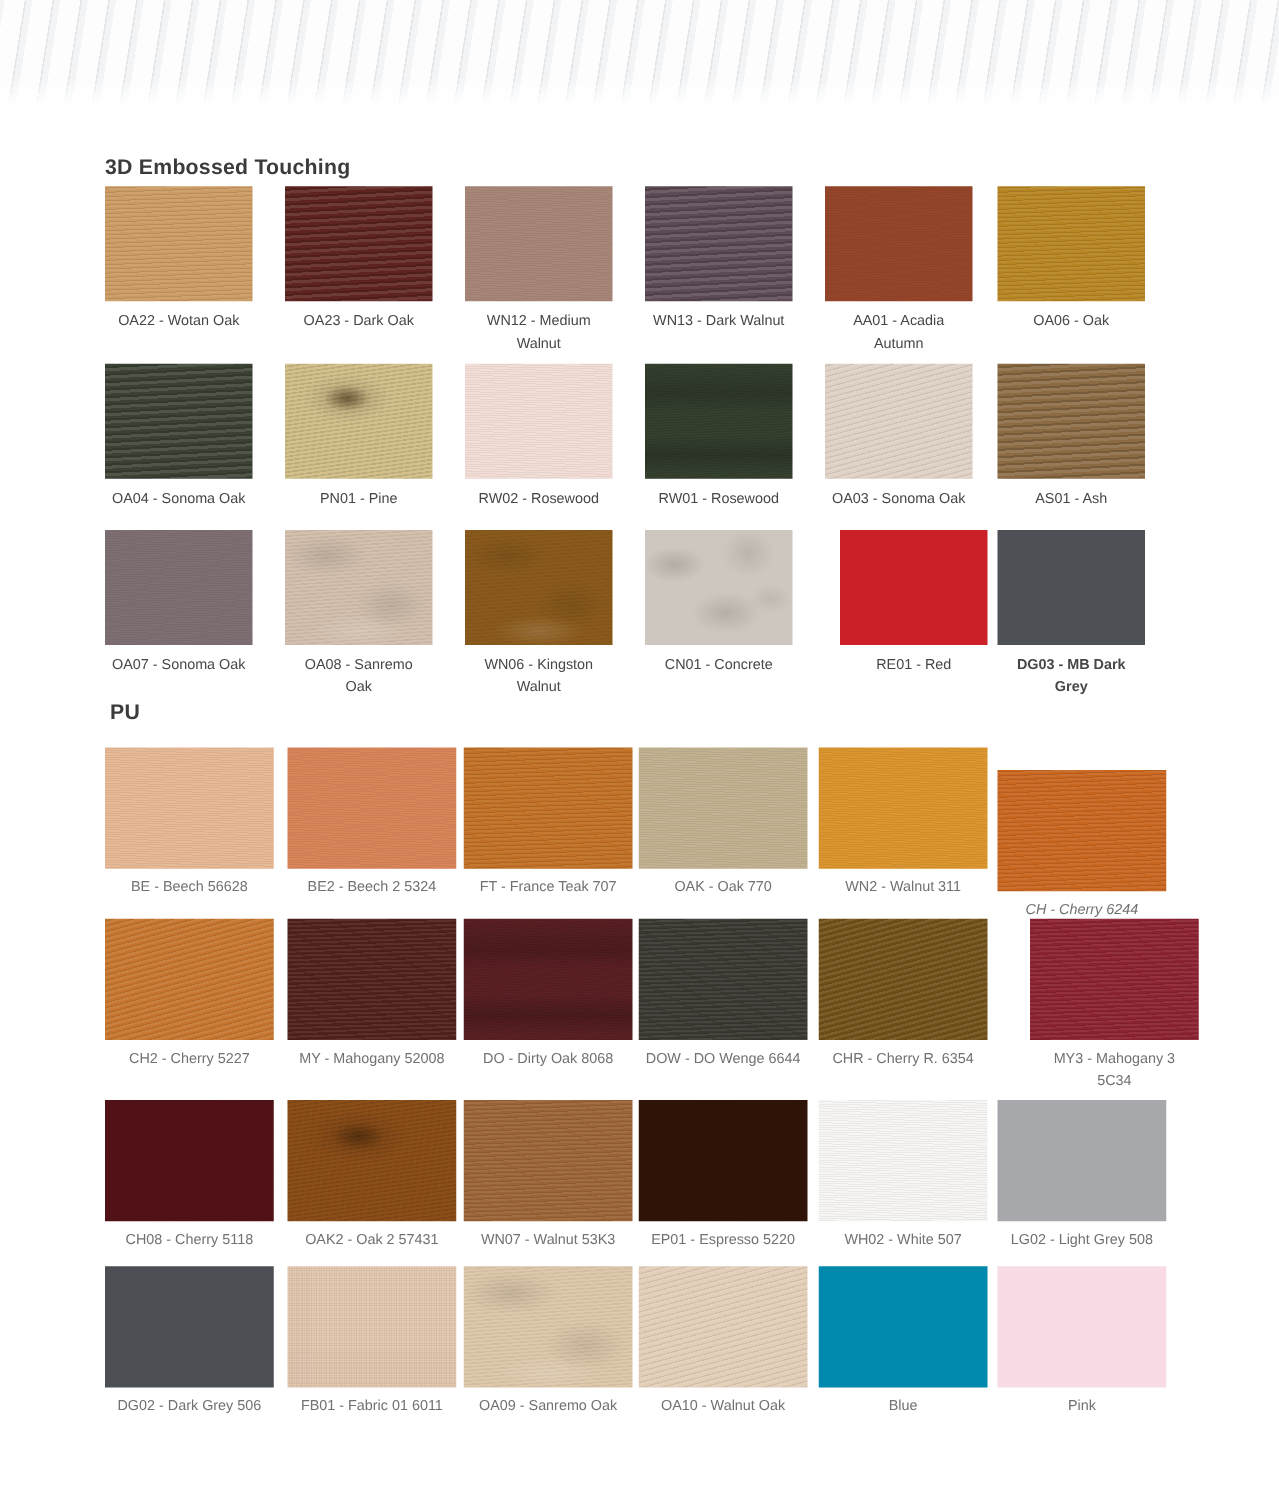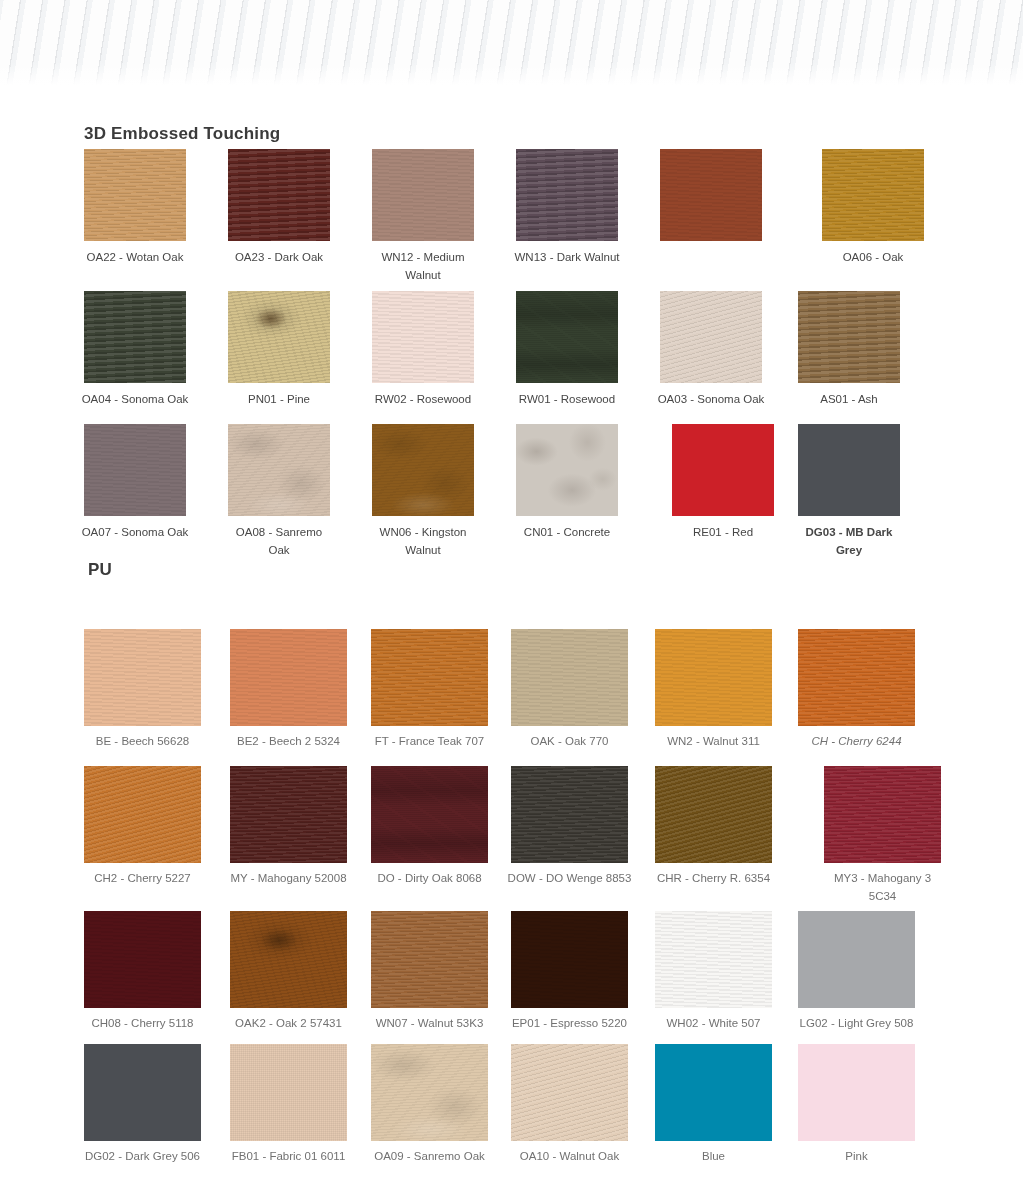--- a/index.html
+++ b/index.html
@@ -72,26 +72,26 @@
     position: absolute;
     left: -12px;
     width: calc(100% + 24px);
     text-align: center;
     font-size: 11.5px;
     line-height: 18px;
     white-space: pre-line;
   }
 
   
-  .grid-embossed .swatch-cell { width: 102px; }
+  .grid-embossed .swatch-cell { width: 118px; }
   .grid-embossed .swatch      { height: 92px; }
   .grid-embossed .swatch-label{ top: 99px; color: #474747; }
 
   
-  .grid-pu .swatch-cell { width: 117px; margin-top: 31px; }
+  .grid-pu .swatch-cell { width: 135px; }
   .grid-pu .swatch      { height: 97px; }
   .grid-pu .swatch-label{ top: 103px; color: #717171; }
 
   
   .grain {
     position: absolute;
     inset: 0;
   }
   .grain.horizontal {
     background-image: repeating-linear-gradient(
@@ -230,22 +230,24 @@
       <div class="swatch-cell" style="left: 516px; top: 149px;">
         <div class="swatch" style="background: rgb(92, 75, 86);">
           <div class="grain coarse"></div>
         </div>
         <div class="swatch-label">WN13 - Dark Walnut</div>
       </div>
       <div class="swatch-cell" style="left: 660px; top: 149px;">
         <div class="swatch" style="background: rgb(148, 69, 42);">
           <div class="grain fine"></div>
         </div>
-      </div>
-      <div class="swatch-cell" style="left: 798px; top: 149px; margin-left: 24px;">
+        <div class="swatch-label">AA01 - Acadia
+Autumn</div>
+      </div>
+      <div class="swatch-cell" style="left: 798px; top: 149px;">
         <div class="swatch" style="background: rgb(182, 132, 34);">
           <div class="grain horizontal"></div>
         </div>
         <div class="swatch-label">OA06 - Oak</div>
       </div>
       <div class="swatch-cell" style="left: 84px; top: 291px;">
         <div class="swatch" style="background: rgb(59, 66, 52);">
           <div class="grain coarse"></div>
         </div>
         <div class="swatch-label">OA04 - Sonoma Oak</div>
@@ -346,21 +348,21 @@
           <div class="grain fine"></div>
         </div>
         <div class="swatch-label">OAK - Oak 770</div>
       </div>
       <div class="swatch-cell" style="left: 655px; top: 598px;">
         <div class="swatch" style="background: rgb(220, 149, 47);">
           <div class="grain fine"></div>
         </div>
         <div class="swatch-label">WN2 - Walnut 311</div>
       </div>
-      <div class="swatch-cell" style="left: 798px; top: 598px; font-style: italic;">
+      <div class="swatch-cell" style="left: 798px; top: 616px; font-style: italic;">
         <div class="swatch" style="background: rgb(200, 101, 31);">
           <div class="grain horizontal"></div>
         </div>
         <div class="swatch-label">CH - Cherry 6244</div>
       </div>
       <div class="swatch-cell" style="left: 84px; top: 735px;">
         <div class="swatch" style="background: rgb(196, 116, 44);">
           <div class="grain diagonal"></div>
         </div>
         <div class="swatch-label">CH2 - Cherry 5227</div>
@@ -374,21 +376,21 @@
       <div class="swatch-cell" style="left: 371px; top: 735px;">
         <div class="swatch" style="background: rgb(91, 32, 36);">
           <div class="grain band"></div>
         </div>
         <div class="swatch-label">DO - Dirty Oak 8068</div>
       </div>
       <div class="swatch-cell" style="left: 511px; top: 735px;">
         <div class="swatch" style="background: rgb(58, 55, 49);">
           <div class="grain horizontal"></div>
         </div>
-        <div class="swatch-label">DOW - DO Wenge 8853</div>
+        <div class="swatch-label">DOW - DO Wenge 6644</div>
       </div>
       <div class="swatch-cell" style="left: 655px; top: 735px;">
         <div class="swatch" style="background: rgb(110, 79, 23);">
           <div class="grain diagonal"></div>
         </div>
         <div class="swatch-label">CHR - Cherry R. 6354</div>
       </div>
       <div class="swatch-cell" style="left: 824px; top: 735px;">
         <div class="swatch" style="background: rgb(139, 34, 49);">
           <div class="grain horizontal"></div>

